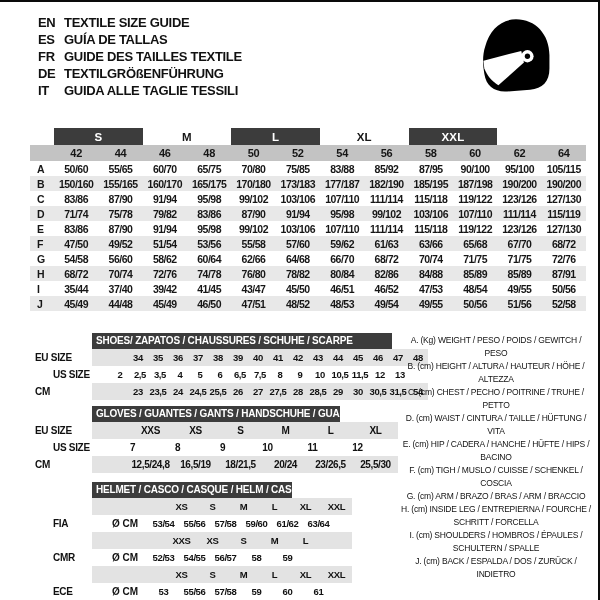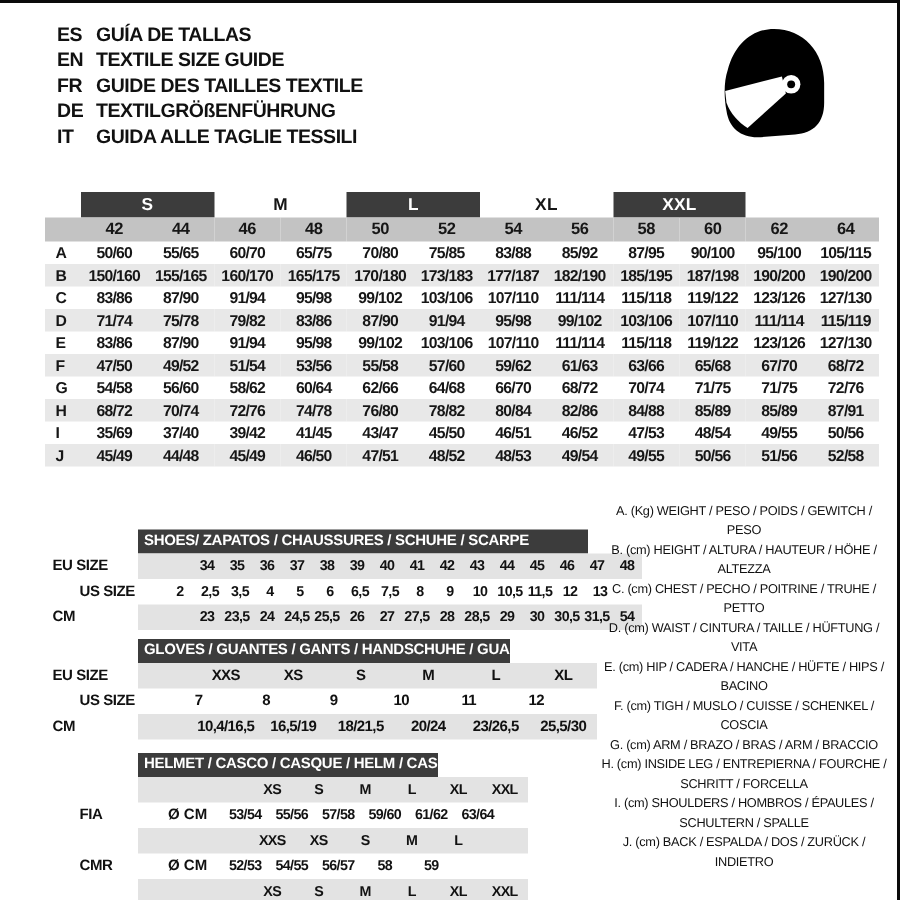--- a/index.html
+++ b/index.html
@@ -17,21 +17,21 @@
   
   .main{position:absolute;top:126px;left:30px;width:556px;border-collapse:collapse;table-layout:fixed;}
   .main th,.main td{padding:0;margin:0;font-weight:700;color:#161616;white-space:nowrap;overflow:visible;}
   .main .letters th{height:17px;font-size:11.5px;letter-spacing:0.2px;text-align:center;}
   .main .letters .dark{background:var(--dark);color:#fff;}
   .main .numrow th{height:16px;background:var(--gray);font-size:11px;text-align:center;letter-spacing:-0.3px;}
   .main tbody td{height:15px;font-size:10.5px;text-align:center;letter-spacing:-0.5px;}
   .main tbody th.rlabel{font-size:10.5px;text-align:left;padding-left:7px;}
   .main tbody tr:nth-child(even){background:var(--stripe);}
   
-  .sec{position:absolute;left:35px;margin-top:20px;}
+  .sec{position:absolute;left:35px;}
   .sec-shoes{top:331px;}
   .sec-gloves{top:404px;}
   .sec-helmet{top:480px;}
   .bar{background:var(--dark);color:#fff;font-weight:700;font-size:10px;height:16px;line-height:16px;
        padding-left:4px;letter-spacing:-0.2px;margin-left:57px;white-space:nowrap;box-sizing:border-box;}
   .bar-shoes{width:300px;}
   .bar-gloves{width:248px;}
   .bar-helmet{width:200px;}
   .srow{display:flex;height:17px;line-height:17px;font-weight:700;font-size:10px;justify-content:center;}
   .slabel{width:57px;flex:none;letter-spacing:-0.3px;}
@@ -46,26 +46,26 @@
   .legend{position:absolute;top:332px;left:400px;width:192px;}
   .legend-item{font-weight:400;font-size:8.5px;line-height:13px;letter-spacing:-0.2px;text-align:center;}
 </style>
 </head>
 <body>
 
 <div class="page">
 
   <div class="langs">
       <div class="lang-row">
+        <span class="lang-code">EN</span>
+        <span class="lang-title">TEXTILE SIZE GUIDE</span>
+      </div>
+      <div class="lang-row">
         <span class="lang-code">ES</span>
         <span class="lang-title">GUÍA DE TALLAS</span>
-      </div>
-      <div class="lang-row">
-        <span class="lang-code">EN</span>
-        <span class="lang-title">TEXTILE SIZE GUIDE</span>
       </div>
       <div class="lang-row">
         <span class="lang-code">FR</span>
         <span class="lang-title">GUIDE DES TAILLES TEXTILE</span>
       </div>
       <div class="lang-row">
         <span class="lang-code">DE</span>
         <span class="lang-title">TEXTILGRÖßENFÜHRUNG</span>
       </div>
       <div class="lang-row">
@@ -241,21 +241,21 @@
           <td>78/82</td>
           <td>80/84</td>
           <td>82/86</td>
           <td>84/88</td>
           <td>85/89</td>
           <td>85/89</td>
           <td>87/91</td>
         </tr>
         <tr>
           <th class="rlabel">I</th>
-          <td>35/69</td>
+          <td>35/44</td>
           <td>37/40</td>
           <td>39/42</td>
           <td>41/45</td>
           <td>43/47</td>
           <td>45/50</td>
           <td>46/51</td>
           <td>46/52</td>
           <td>47/53</td>
           <td>48/54</td>
           <td>49/55</td>
@@ -366,21 +366,21 @@
             <div class="cell">8</div>
             <div class="cell">9</div>
             <div class="cell">10</div>
             <div class="cell">11</div>
             <div class="cell">12</div>
           </div>
         </div>
         <div class="srow gray">
           <div class="slabel">CM</div>
           <div class="rowbg">
-            <div class="cell">10,4/16,5</div>
+            <div class="cell">12,5/24,8</div>
             <div class="cell">16,5/19</div>
             <div class="cell">18/21,5</div>
             <div class="cell">20/24</div>
             <div class="cell">23/26,5</div>
             <div class="cell">25,5/30</div>
           </div>
         </div>
       </div>
   </div>
 

